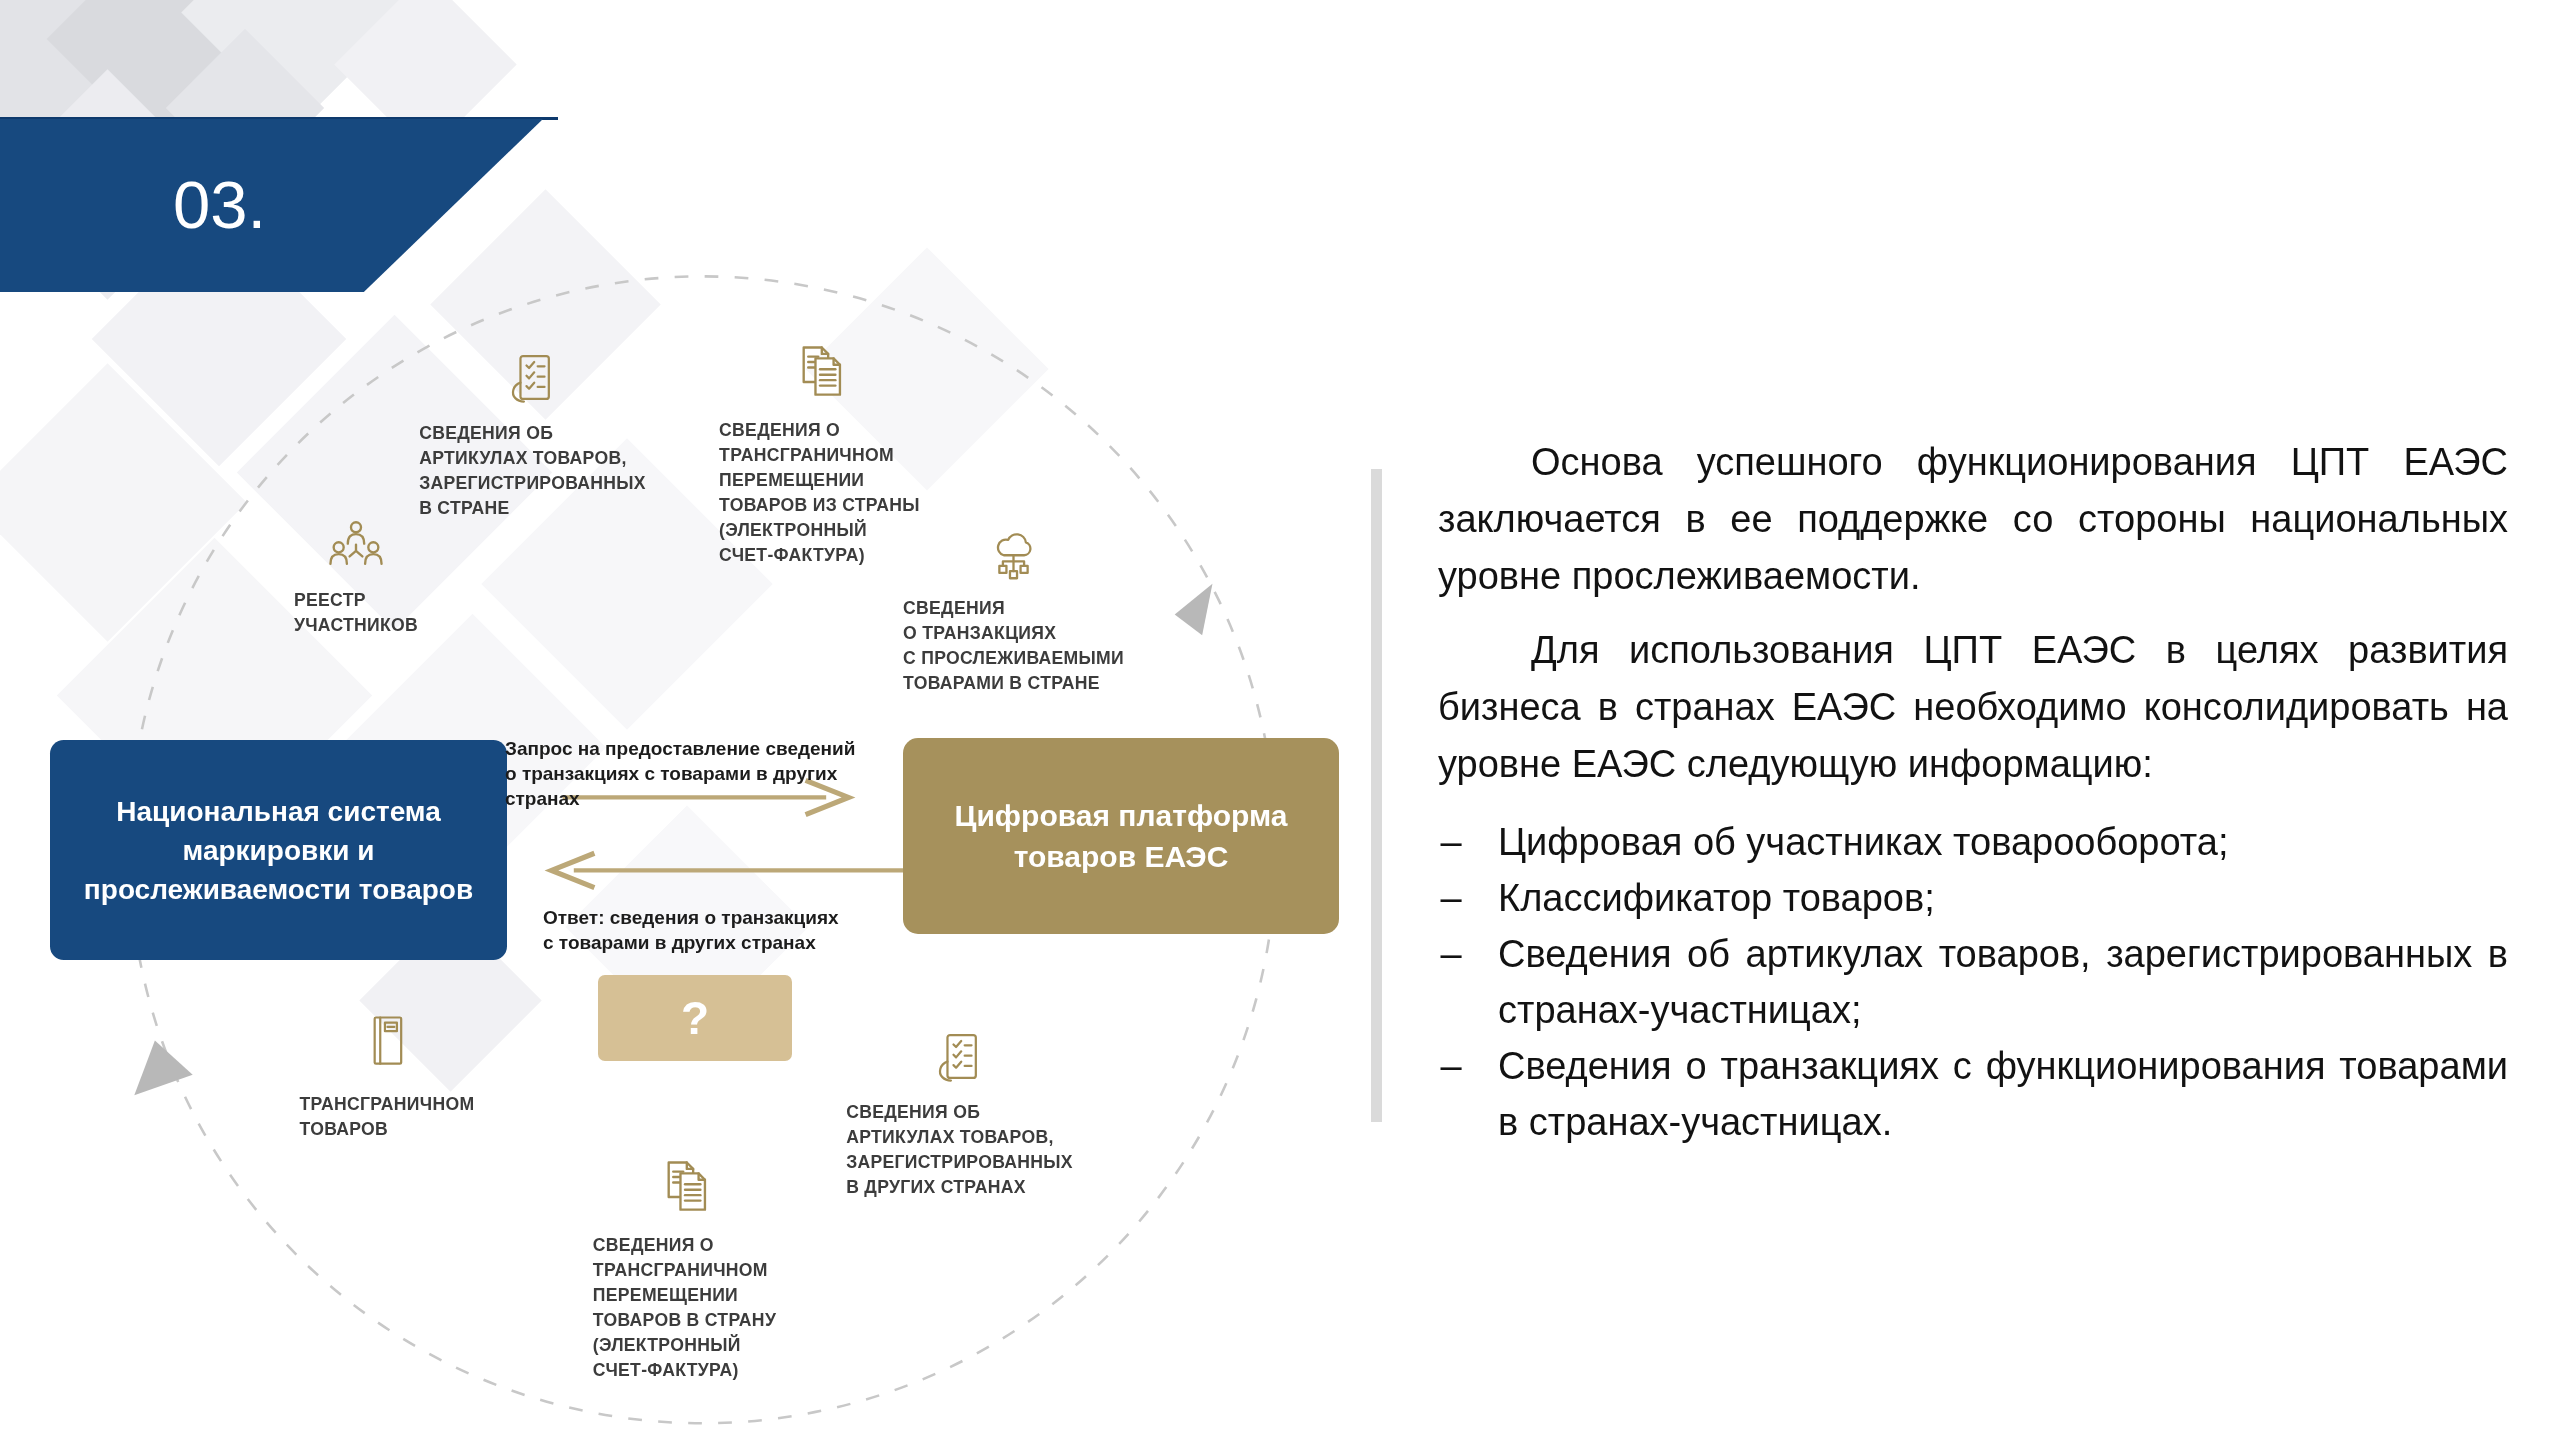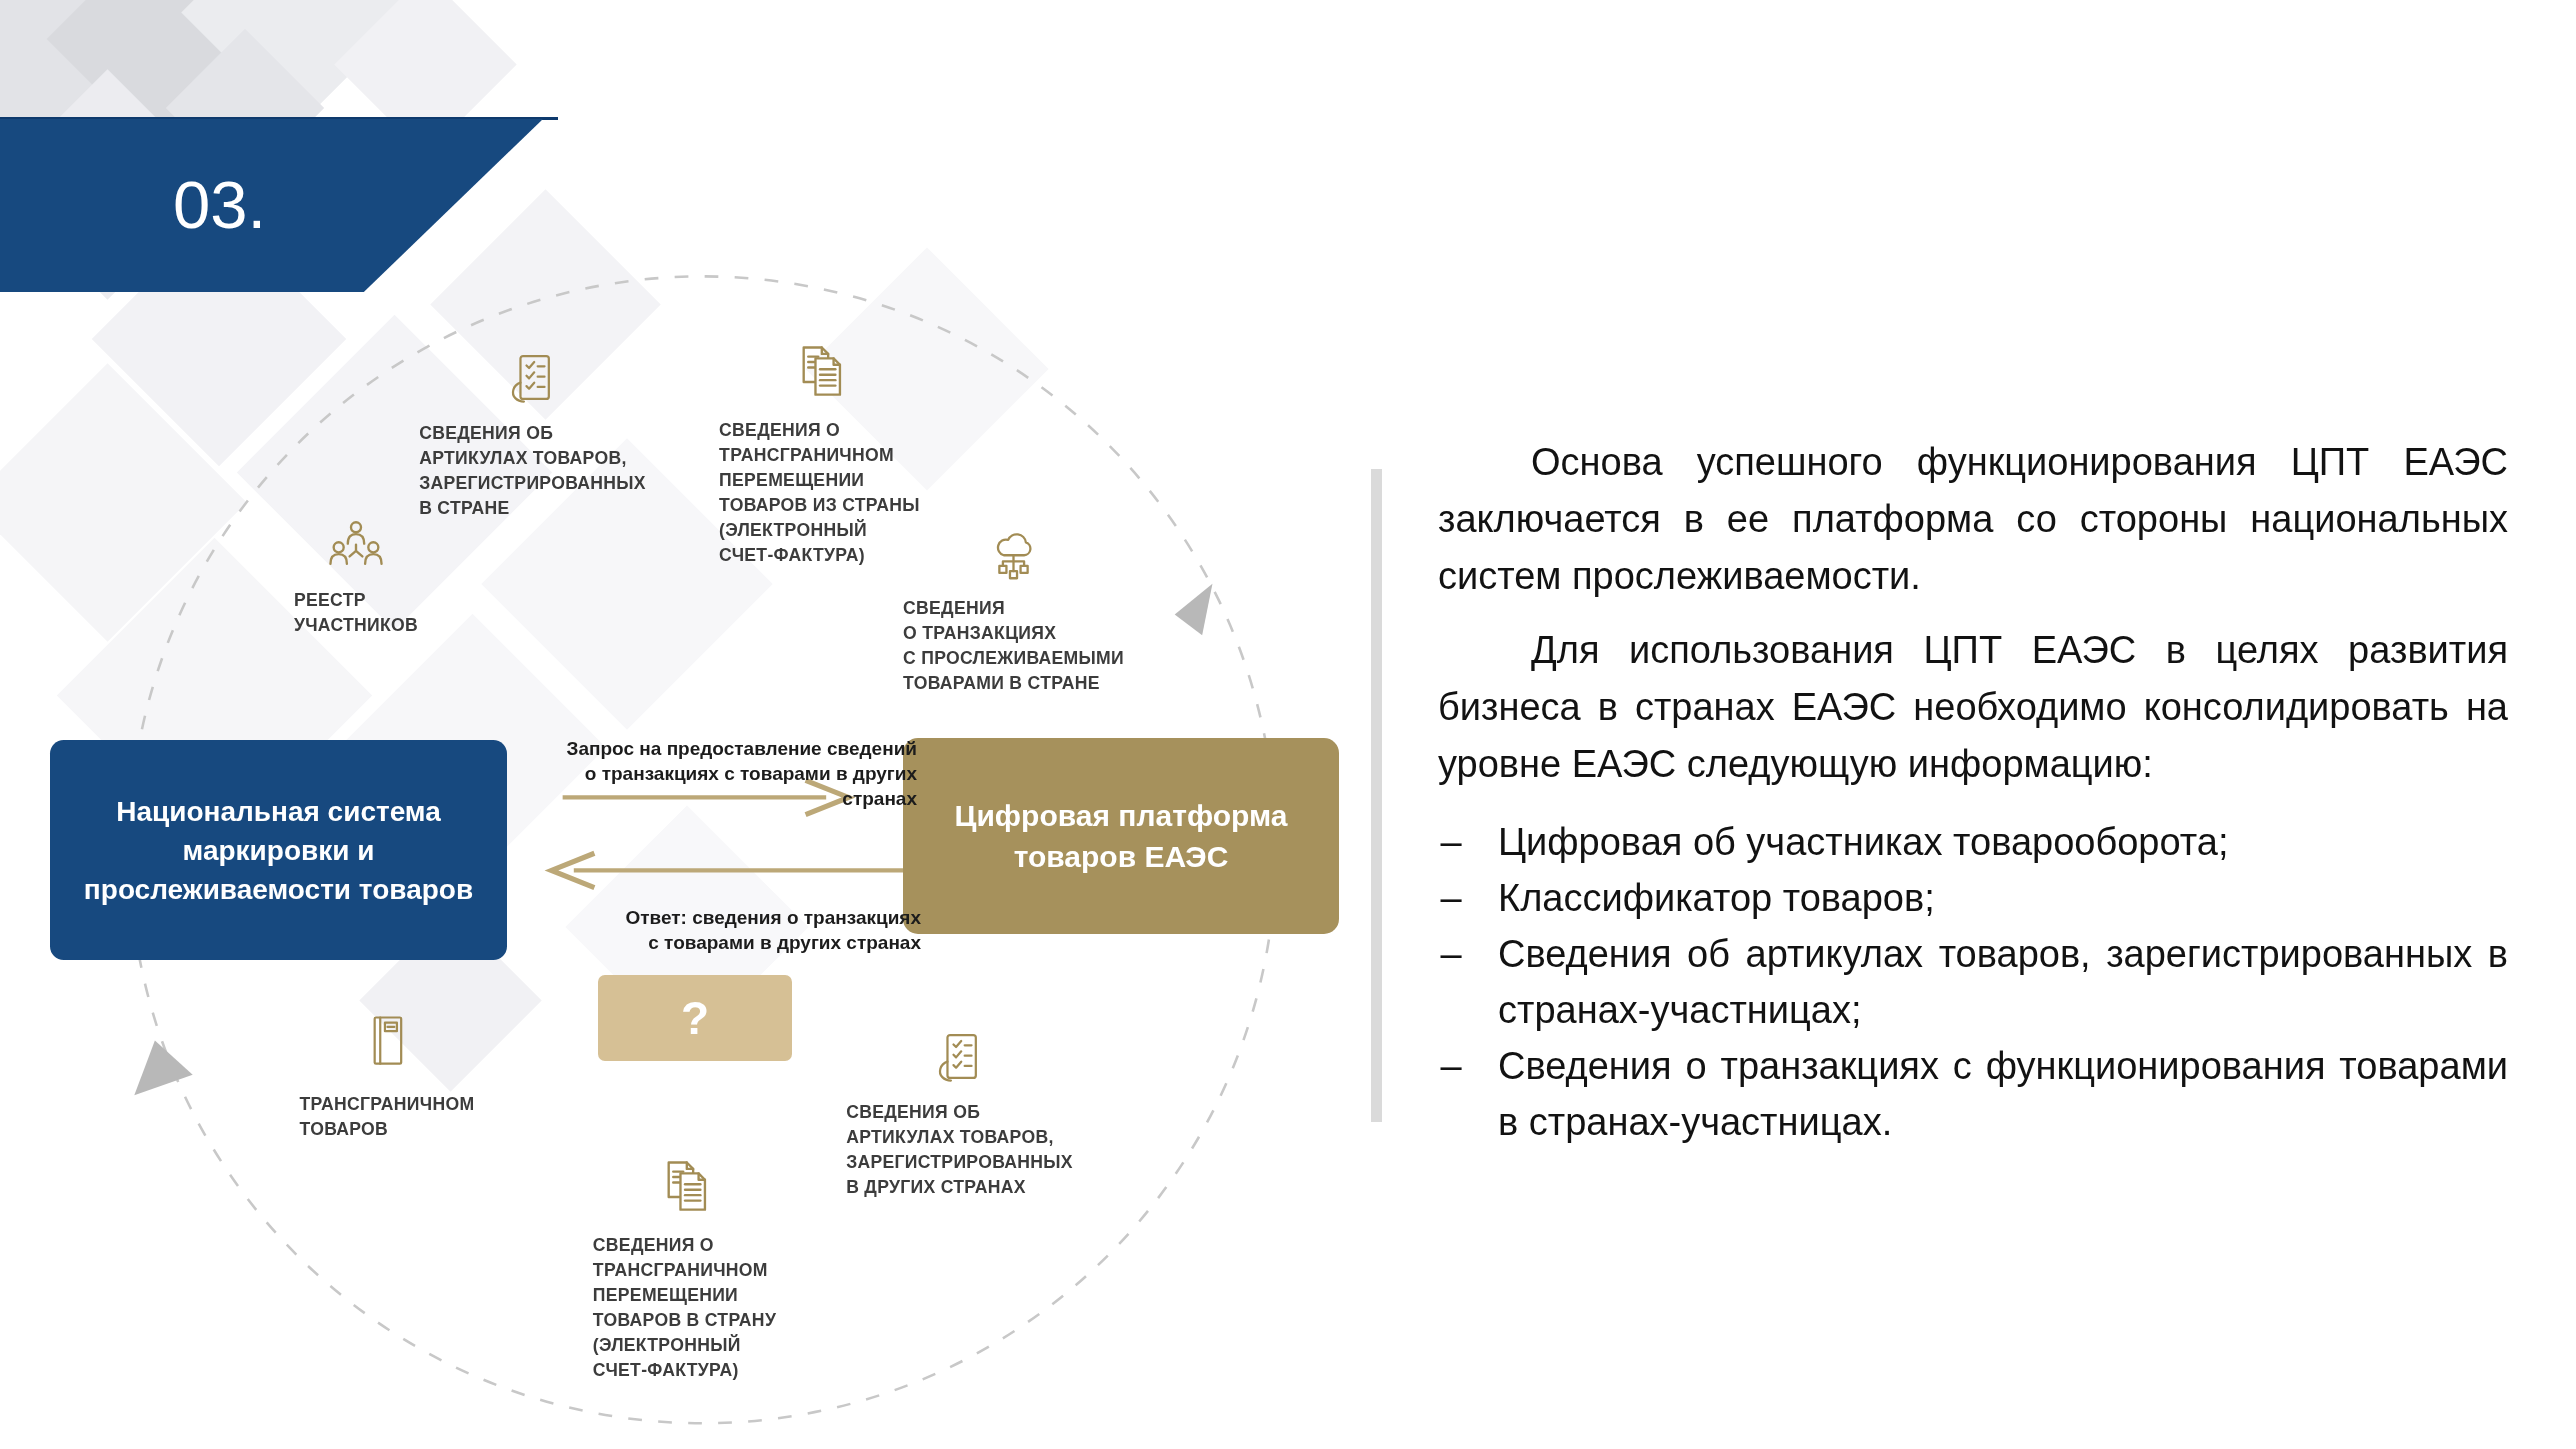--- a/index.html
+++ b/index.html
@@ -31,21 +31,21 @@
   .dbox{position:absolute;display:flex;align-items:center;justify-content:center;text-align:center;
         color:#fff;font-weight:700;z-index:2;white-space:pre-line;}
   .dbox-national{left:50px;top:740px;width:457px;height:220px;border-radius:13.7px;background:var(--navy);
         font-size:28px;line-height:39px;}
   .dbox-platform{left:903px;top:738px;width:436px;height:196px;border-radius:15px;background:var(--gold);
         font-size:30px;line-height:41px;}
   .dbox-unknown{left:598px;top:975px;width:194px;height:86px;border-radius:6.9px;background:var(--gold-light);
         font-size:46px;}
 
   
-  .flow-label{position:absolute;text-align:right;font-weight:700;font-size:19px;line-height:25px;
+  .flow-label{position:absolute;text-align:left;font-weight:700;font-size:19px;line-height:25px;
         color:#1c1c1c;z-index:2;white-space:pre-line;}
   .flow-request{left:505px;top:736px;width:412px;}
   .flow-response{left:543px;top:905px;width:378px;}
 
   
   .ditem{position:absolute;display:flex;flex-direction:column;align-items:center;z-index:2;}
   .ditem .dlabel{margin-top:15.5px;text-align:left;font-weight:700;font-size:17.6px;line-height:25px;
         letter-spacing:0.3px;color:var(--label-gray);white-space:pre-line;}
   .ditem svg{stroke:var(--icon-gold);fill:none;stroke-width:2.6;stroke-linecap:round;stroke-linejoin:round;}
 
@@ -232,21 +232,21 @@
     <div class="dlabel">СВЕДЕНИЯ О
 ТРАНСГРАНИЧНОМ
 ПЕРЕМЕЩЕНИИ
 ТОВАРОВ В СТРАНУ
 (ЭЛЕКТРОННЫЙ
 СЧЕТ-ФАКТУРА)</div>
   </div>
 
   <div class="side-bar"></div>
   <div class="side-text">
-    <p>Основа успешного функционирования ЦПТ ЕАЭС заключается в ее платформа со стороны национальных систем прослеживаемости.</p>
+    <p>Основа успешного функционирования ЦПТ ЕАЭС заключается в ее поддержке со стороны национальных уровне прослеживаемости.</p>
     <p>Для использования ЦПТ ЕАЭС в целях развития бизнеса в странах ЕАЭС необходимо консолидировать на уровне ЕАЭС следующую информацию:</p>
     <div class="bullet">
       <span class="marker">–</span>
       <span>Цифровая об участниках товарооборота;</span>
     </div>
     <div class="bullet">
       <span class="marker">–</span>
       <span>Классификатор товаров;</span>
     </div>
     <div class="bullet">

